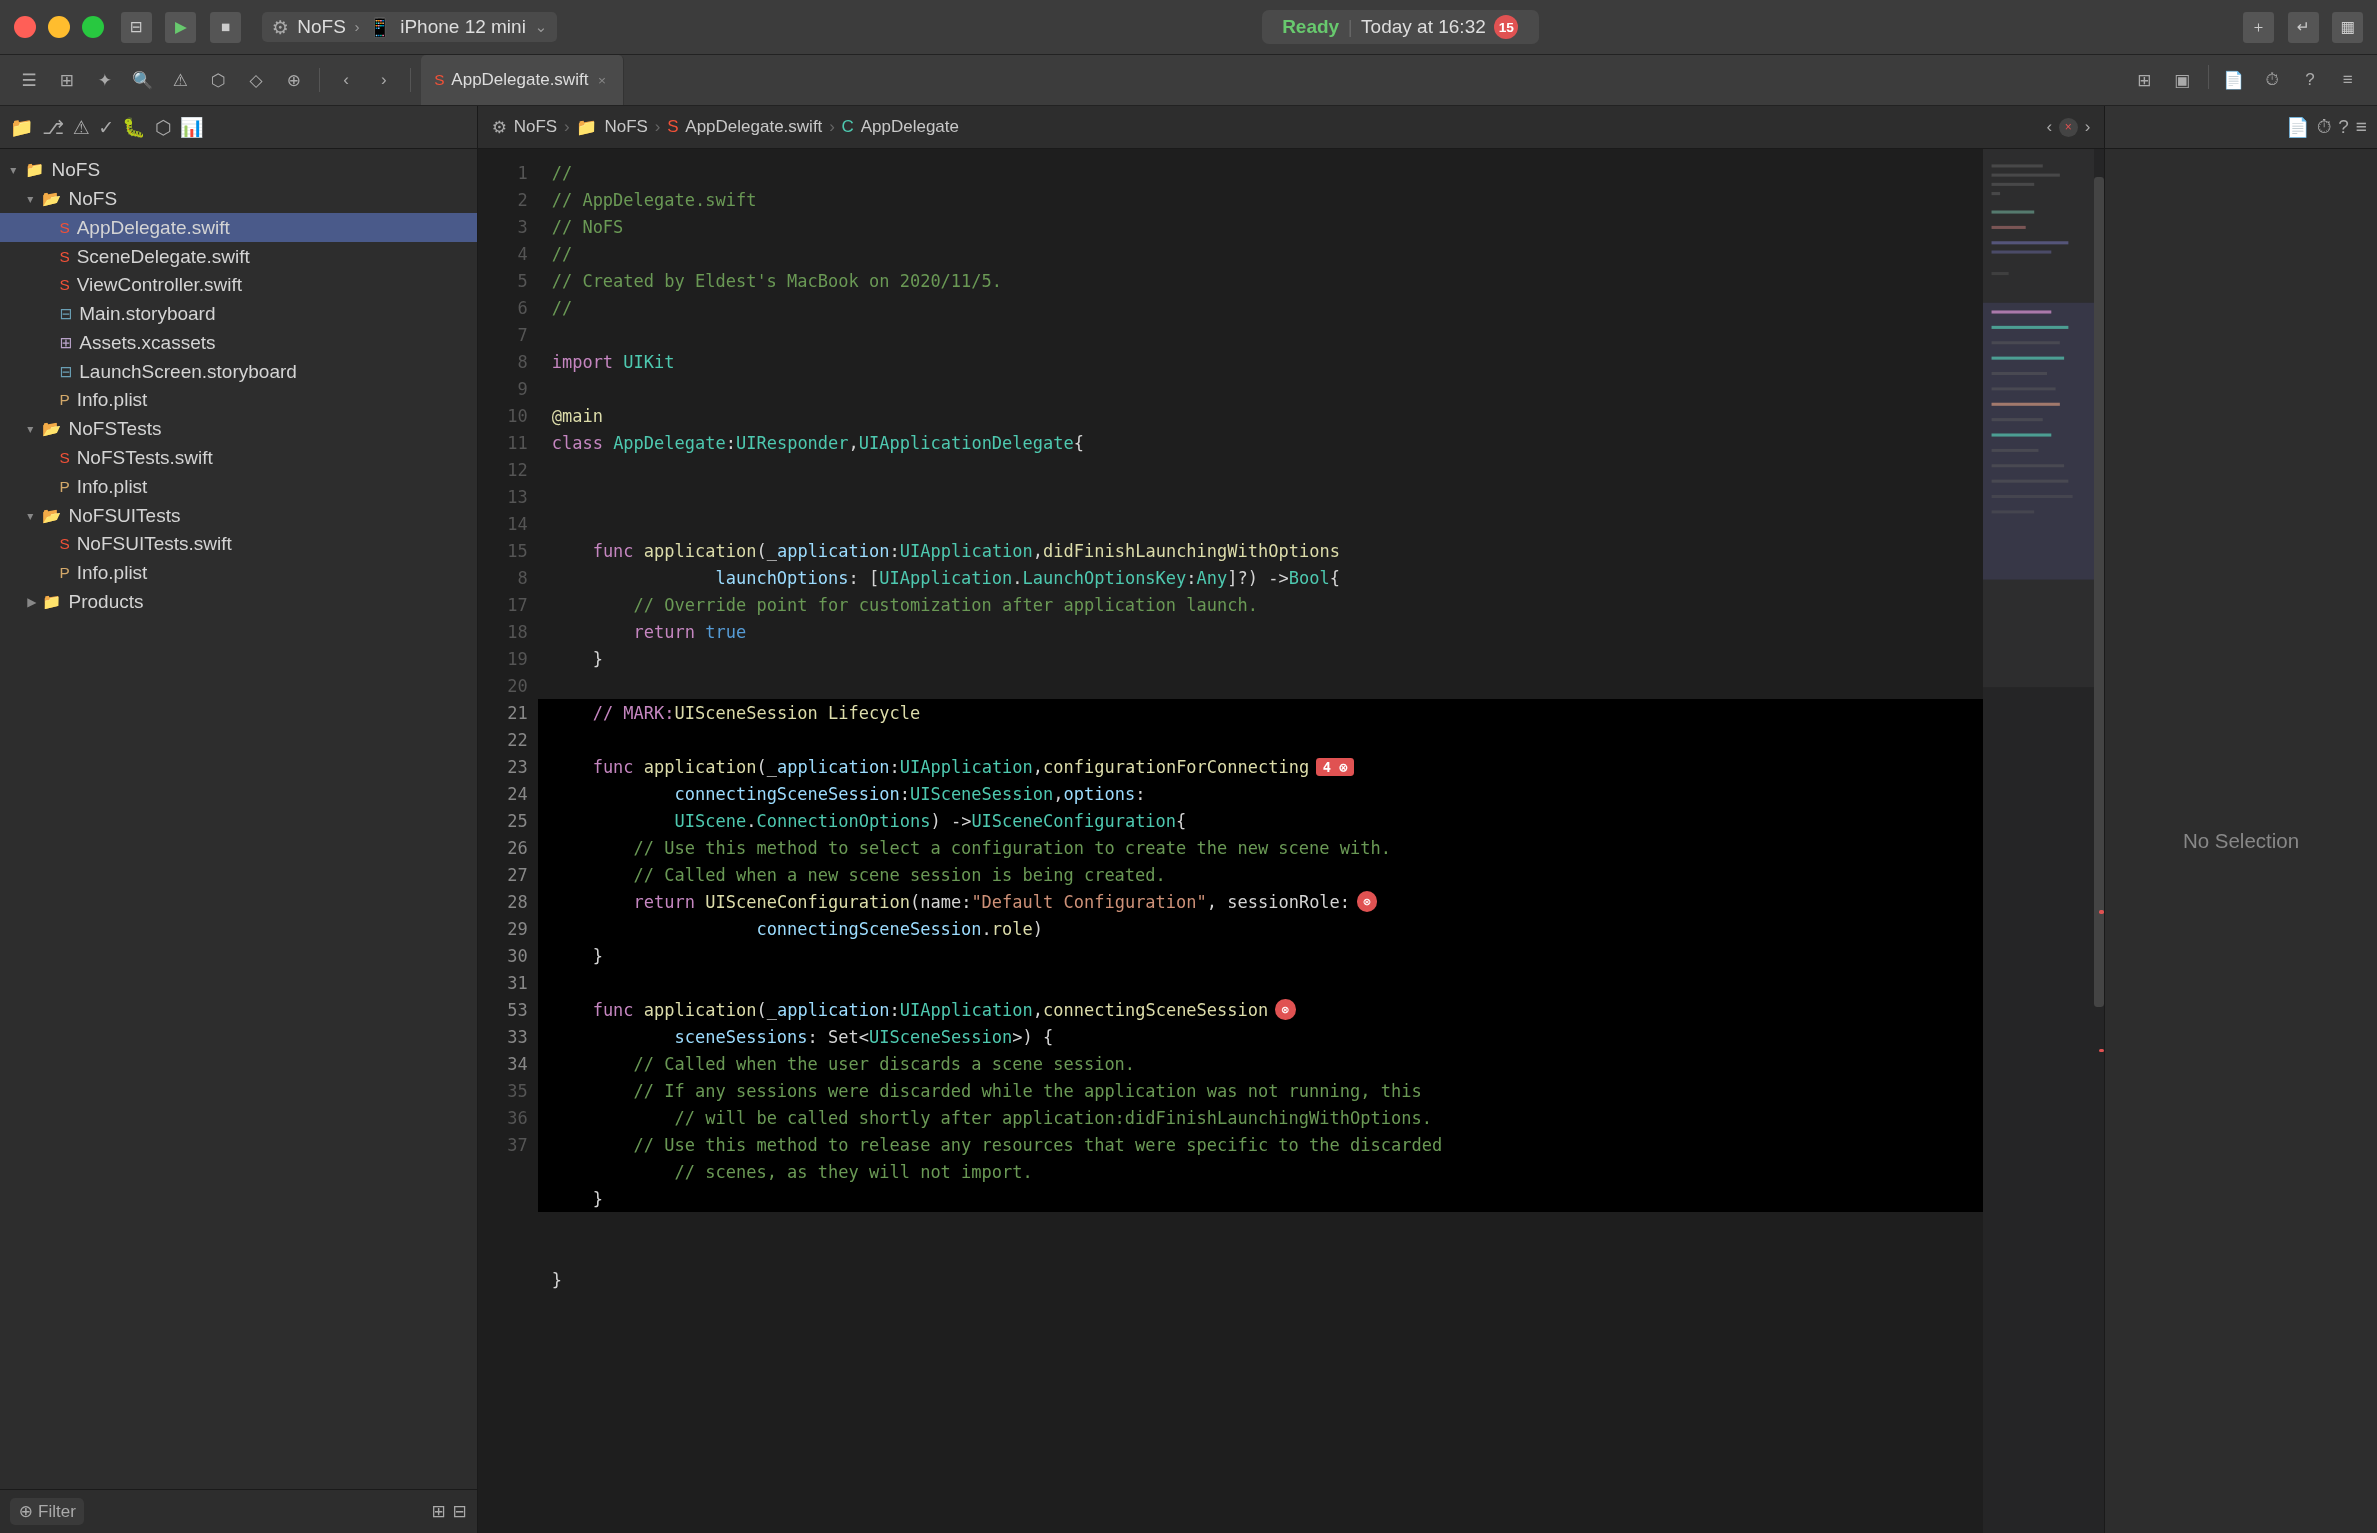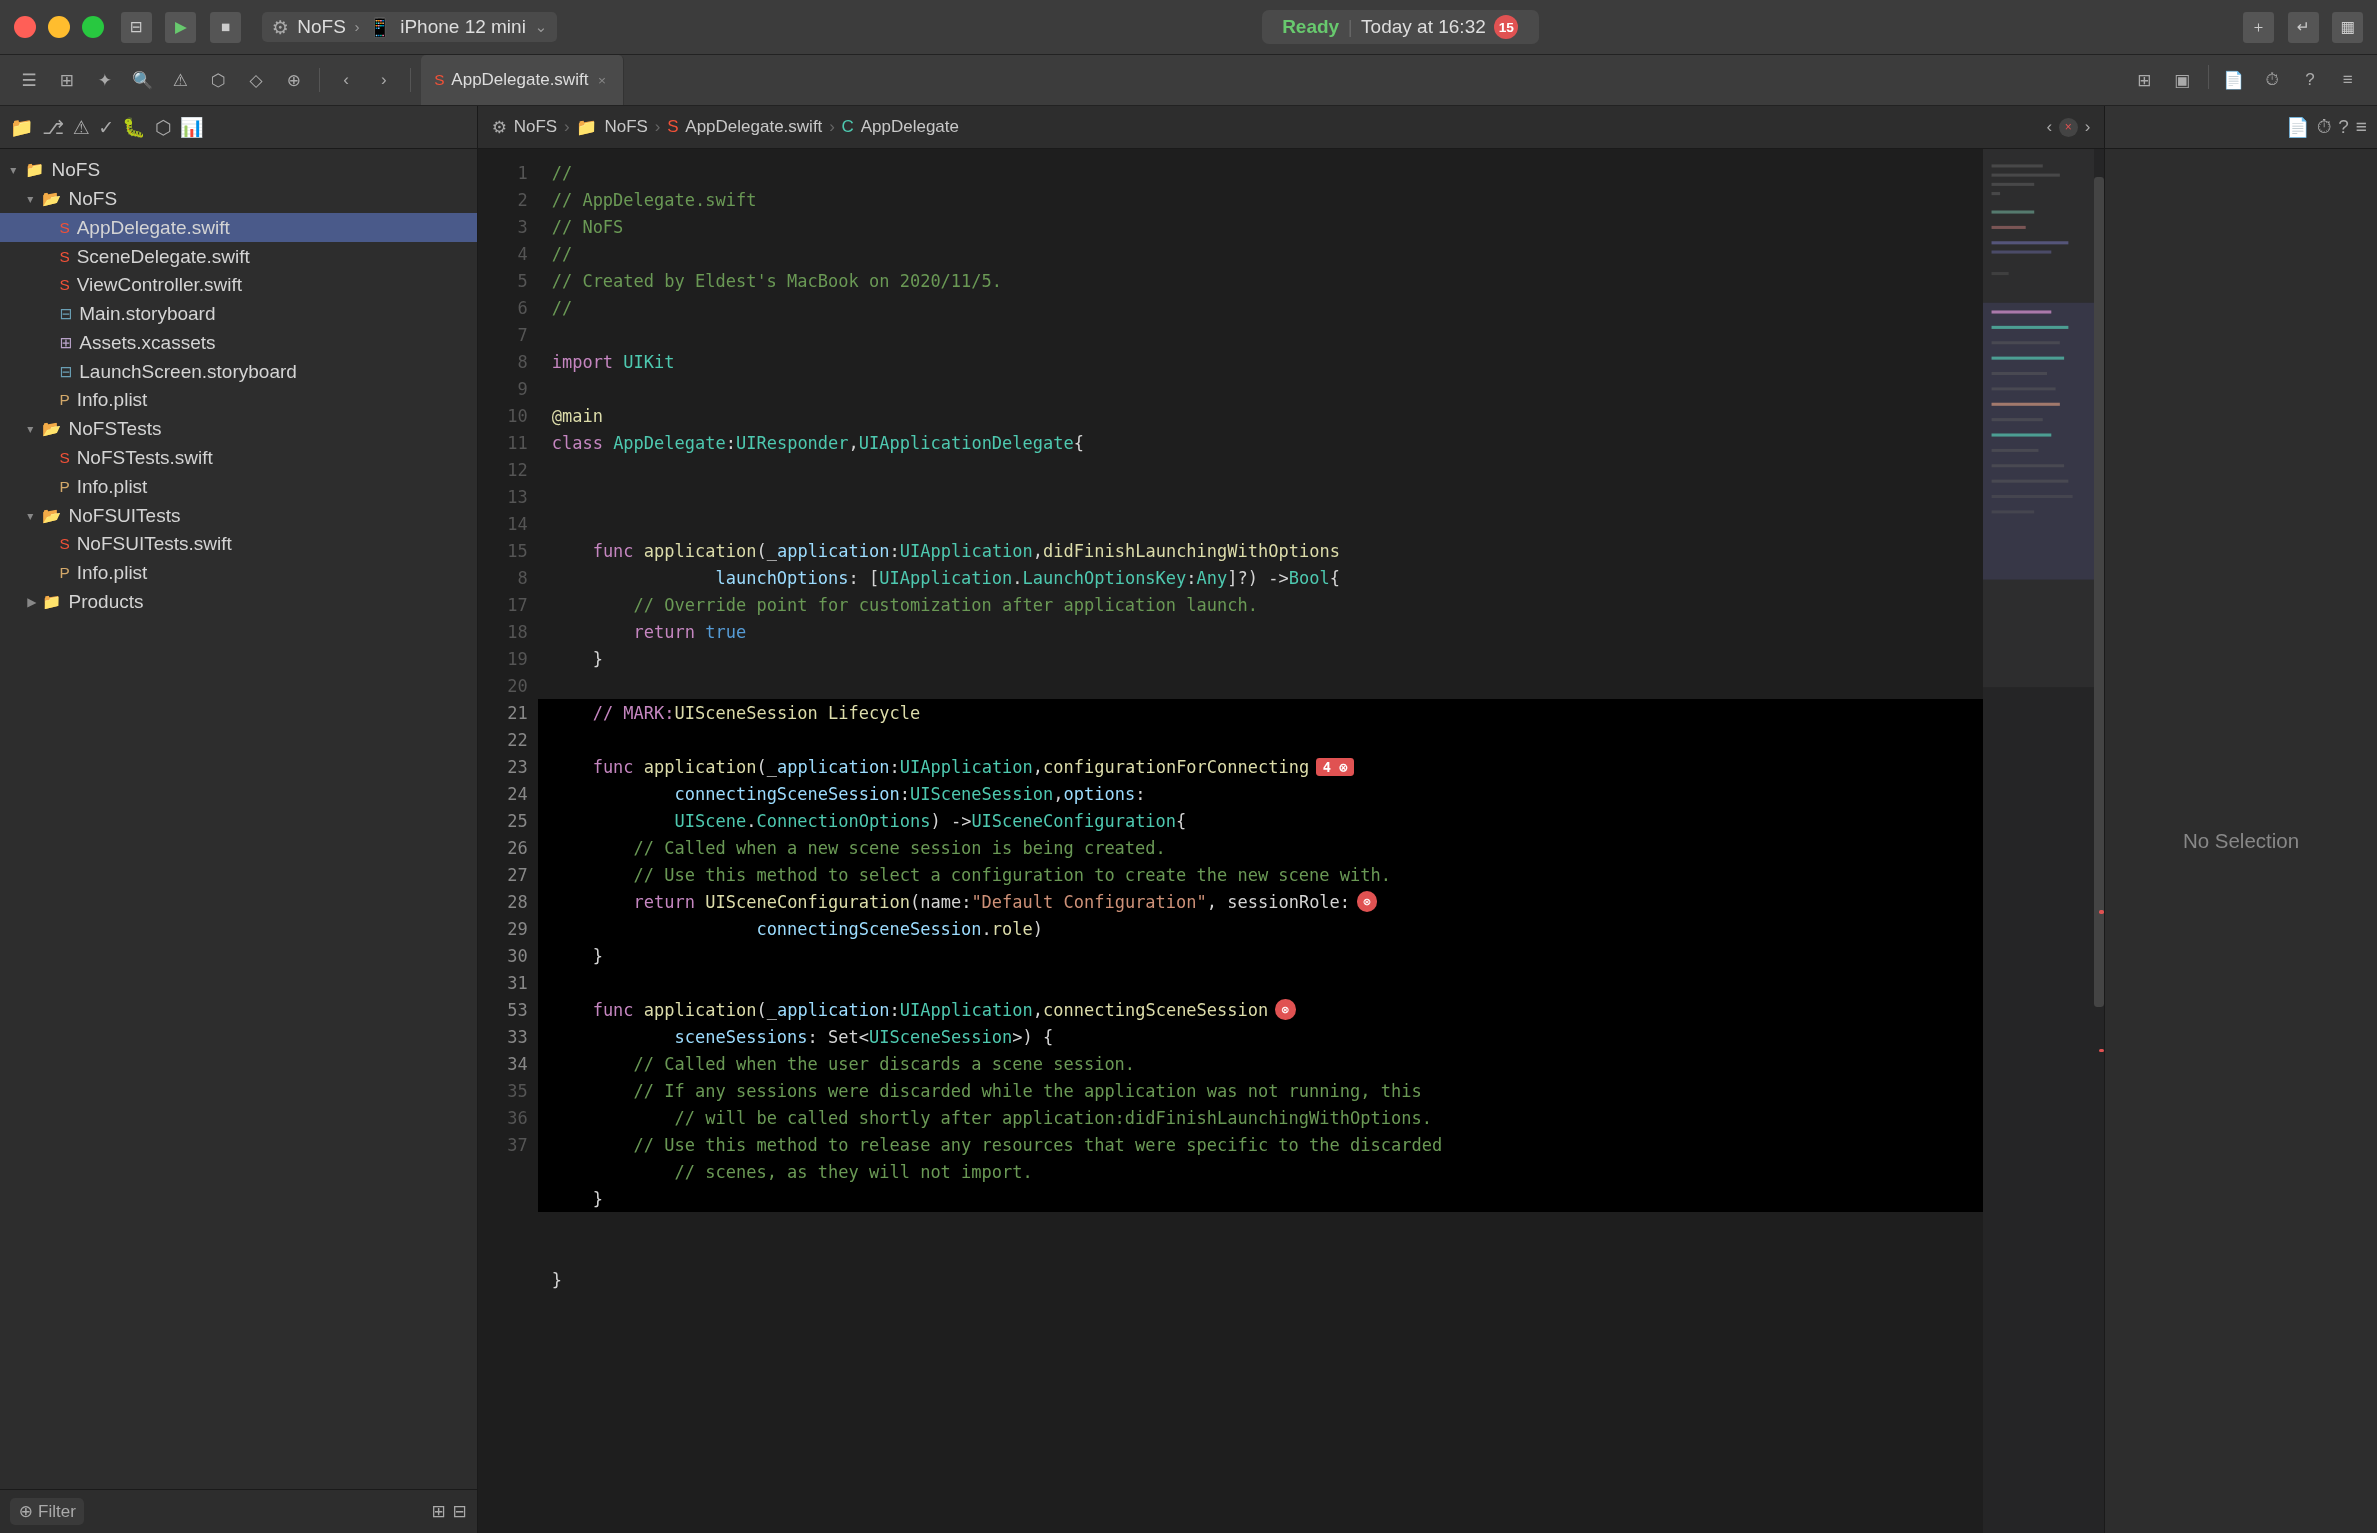--- a/index.html
+++ b/index.html
@@ -846,25 +846,25 @@
           <span class="c-plain">&nbsp;&nbsp;&nbsp;&nbsp;&nbsp;&nbsp;&nbsp;&nbsp;&nbsp;&nbsp;&nbsp;&nbsp;</span>
           <span class="c-type">UIScene</span>
           <span class="c-plain">.</span>
           <span class="c-type">ConnectionOptions</span>
           <span class="c-plain">) -&gt; </span>
           <span class="c-type">UISceneConfiguration</span>
           <span class="c-plain"> {</span>
         </div>
         <div class="code-line selected-range">
           <span class="c-plain">&nbsp;&nbsp;&nbsp;&nbsp;&nbsp;&nbsp;&nbsp;&nbsp;</span>
+          <span class="c-comment">// Use this method to select a configuration to create the new scene with.</span>
+        </div>
+        <div class="code-line selected-range">
+          <span class="c-plain">&nbsp;&nbsp;&nbsp;&nbsp;&nbsp;&nbsp;&nbsp;&nbsp;</span>
           <span class="c-comment">// Called when a new scene session is being created.</span>
-        </div>
-        <div class="code-line selected-range">
-          <span class="c-plain">&nbsp;&nbsp;&nbsp;&nbsp;&nbsp;&nbsp;&nbsp;&nbsp;</span>
-          <span class="c-comment">// Use this method to select a configuration to create the new scene with.</span>
         </div>
         <div class="code-line selected-range">
           <span class="c-plain">&nbsp;&nbsp;&nbsp;&nbsp;&nbsp;&nbsp;&nbsp;&nbsp;</span>
           <span class="c-keyword">return</span>
           <span class="c-plain">&nbsp;</span>
           <span class="c-func">UISceneConfiguration</span>
           <span class="c-plain">(name: </span>
           <span class="c-string">"Default Configuration"</span>
           <span class="c-plain">, sessionRole:</span>
           <div class="error-circle">⊗</div>

